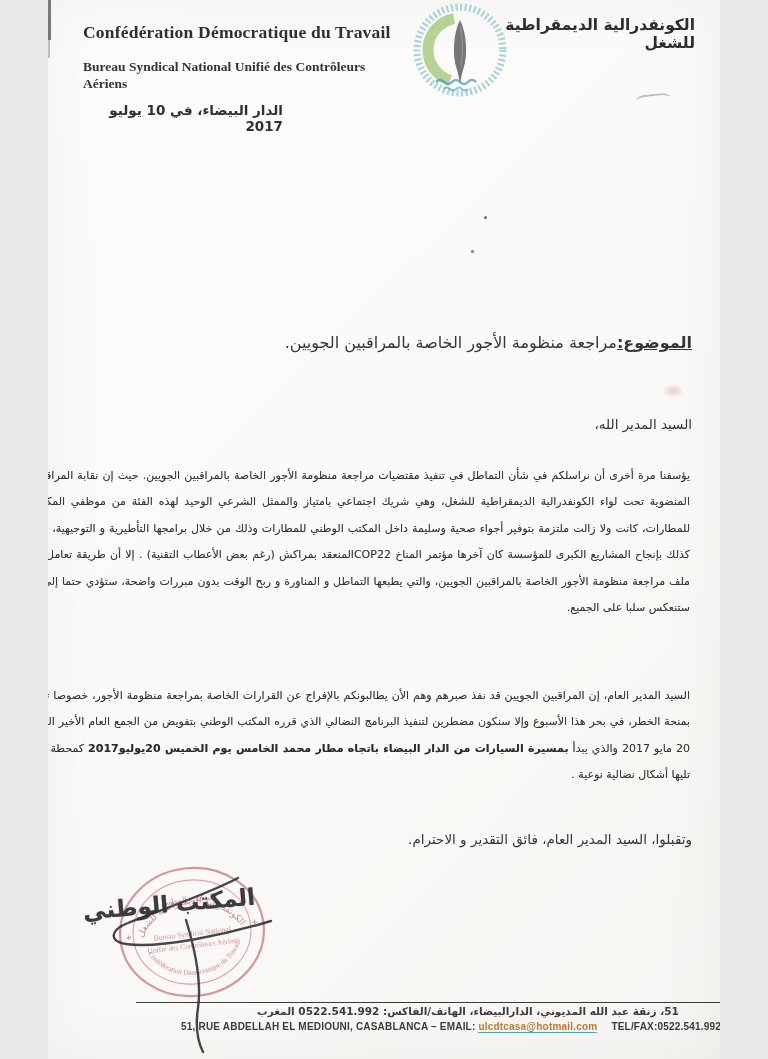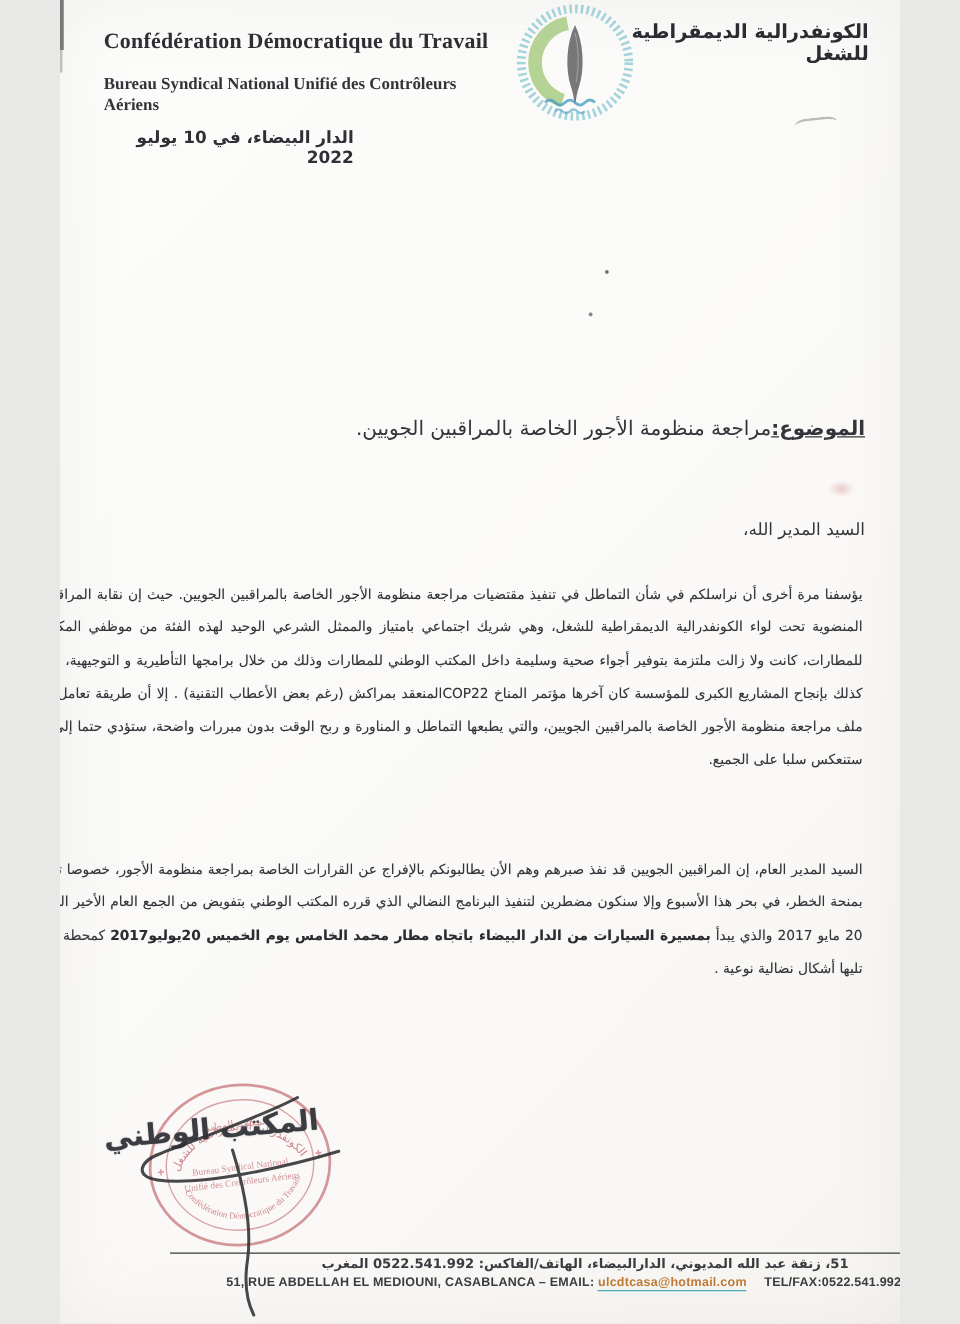--- a/index.html
+++ b/index.html
@@ -127,21 +127,21 @@
   <div class="abs edge-strip"></div>
   <div class="abs edge-strip2"></div>
   <div class="abs tick-tr"></div>
   <div class="abs swoosh"></div>
   <div class="abs smudge-pink"></div>
   <div class="abs dot1"></div>
   <div class="abs dot2"></div>
 
   <div class="abs org-fr">Confédération Démocratique du Travail</div>
   <div class="abs bureau-fr">Bureau Syndical National Unifié des Contrôleurs Aériens</div>
-  <div class="abs date-line">الدار البيضاء، في 10 يوليو 2022</div>
+  <div class="abs date-line">الدار البيضاء، في 10 يوليو 2017</div>
 
   <svg class="abs logo" viewBox="-50 -50 100 100">
     <circle cx="0" cy="0" r="43" fill="none" stroke="#7fc3cf" stroke-width="7" stroke-dasharray="2 2.6" opacity="0.7"></circle>
     <circle cx="0" cy="0" r="32" fill="none" stroke="#a9cb85" stroke-width="11" pathLength="100" stroke-dasharray="42 58" stroke-dashoffset="-30" opacity="0.85"></circle>
     <path d="M0,-30 C7,-16 8,6 3,20 C1,26 1,30 0,34 C-1,30 -1,26 -3,20 C-8,6 -7,-16 0,-30 Z" fill="#77777a"></path>
     <path d="M0,-24 C3,-12 3,4 1,16" fill="none" stroke="#9a9a9d" stroke-width="1"></path>
     <path d="M-24,32 q4,-4 8,0 t8,0 t8,0 t8,0 t8,0" fill="none" stroke="#4a9ec4" stroke-width="2.2" opacity="0.8"></path>
     <path d="M-16,39 q3,-3 6,0 t6,0 t6,0 t6,0" fill="none" stroke="#4a9ec4" stroke-width="1.8" opacity="0.6"></path>
   </svg>
 
@@ -149,20 +149,21 @@
 
 
   <div class="abs subject"><span class="lbl">الموضوع:</span><span>مراجعة منظومة الأجور الخاصة بالمراقبين الجويين.</span></div>
 
   <div class="abs salutation">السيد المدير الله،</div>
 
   <p class="abs para p1">يؤسفنا مرة أخرى أن نراسلكم في شأن التماطل في تنفيذ مقتضيات مراجعة منظومة الأجور الخاصة بالمراقبين الجويين. حيث إن نقابة المراقبين الجويين المنضوية تحت لواء الكونفدرالية الديمقراطية للشغل، وهي شريك اجتماعي بامتياز والممثل الشرعي الوحيد لهذه الفئة من موظفي المكتب الوطني للمطارات، كانت ولا زالت ملتزمة بتوفير أجواء صحية وسليمة داخل المكتب الوطني للمطارات وذلك من خلال برامجها التأطيرية و التوجيهية، وهي ملتزمة كذلك بإنجاح المشاريع الكبرى للمؤسسة كان آخرها مؤتمر المناخ COP22المنعقد بمراكش (رغم بعض الأعطاب التقنية) . إلا أن طريقة تعامل إدارتكم مع ملف مراجعة منظومة الأجور الخاصة بالمراقبين الجويين، والتي يطبعها التماطل و المناورة و ربح الوقت بدون مبررات واضحة، ستؤدي حتما إلى نتائج سيئة ستنعكس سلبا على الجميع.</p>
 
   <p class="abs para p2"><span>السيد المدير العام، إن المراقبين الجويين قد نفذ صبرهم وهم الأن يطالبونكم بالإفراج عن القرارات الخاصة بمراجعة منظومة الأجور، خصوصا تلك المتعلقة بمنحة الخطر، في بحر هذا الأسبوع وإلا سنكون مضطرين لتنفيذ البرنامج النضالي الذي قرره المكتب الوطني بتفويض من الجمع العام الأخير المنعقد بتاريخ 20 مايو 2017 والذي يبدأ </span><span class="bold">بمسيرة السيارات من الدار البيضاء باتجاه مطار محمد الخامس يوم الخميس  20يوليو2017</span><span> كمحطة نضالية أولى تليها أشكال نضالية نوعية .</span></p>
 
+  <div class="abs closing">وتقبلوا، السيد المدير العام، فائق التقدير و الاحترام.</div>
 
   <svg class="abs stamp-svg" viewBox="-92 -80 185 160">
     <defs>
       <path id="arcTop" d="M -55,14 A 56,52 0 0 1 55,14"></path>
       <path id="arcBot" d="M -50,8 A 52,48 0 0 0 50,8"></path>
     </defs>
     <g transform="rotate(-7)">
       <ellipse cx="0" cy="0" rx="72" ry="64" fill="none" stroke="#cd8287" stroke-width="2.2" opacity="0.9"></ellipse>
       <ellipse cx="0" cy="0" rx="59" ry="52" fill="none" stroke="#cd8287" stroke-width="1.1" opacity="0.8"></ellipse>
       <path d="M -66,-2 l 5,0 M -63.5,-4.5 l 0,5" stroke="#cd8287" stroke-width="1.2" opacity="0.85"></path>

